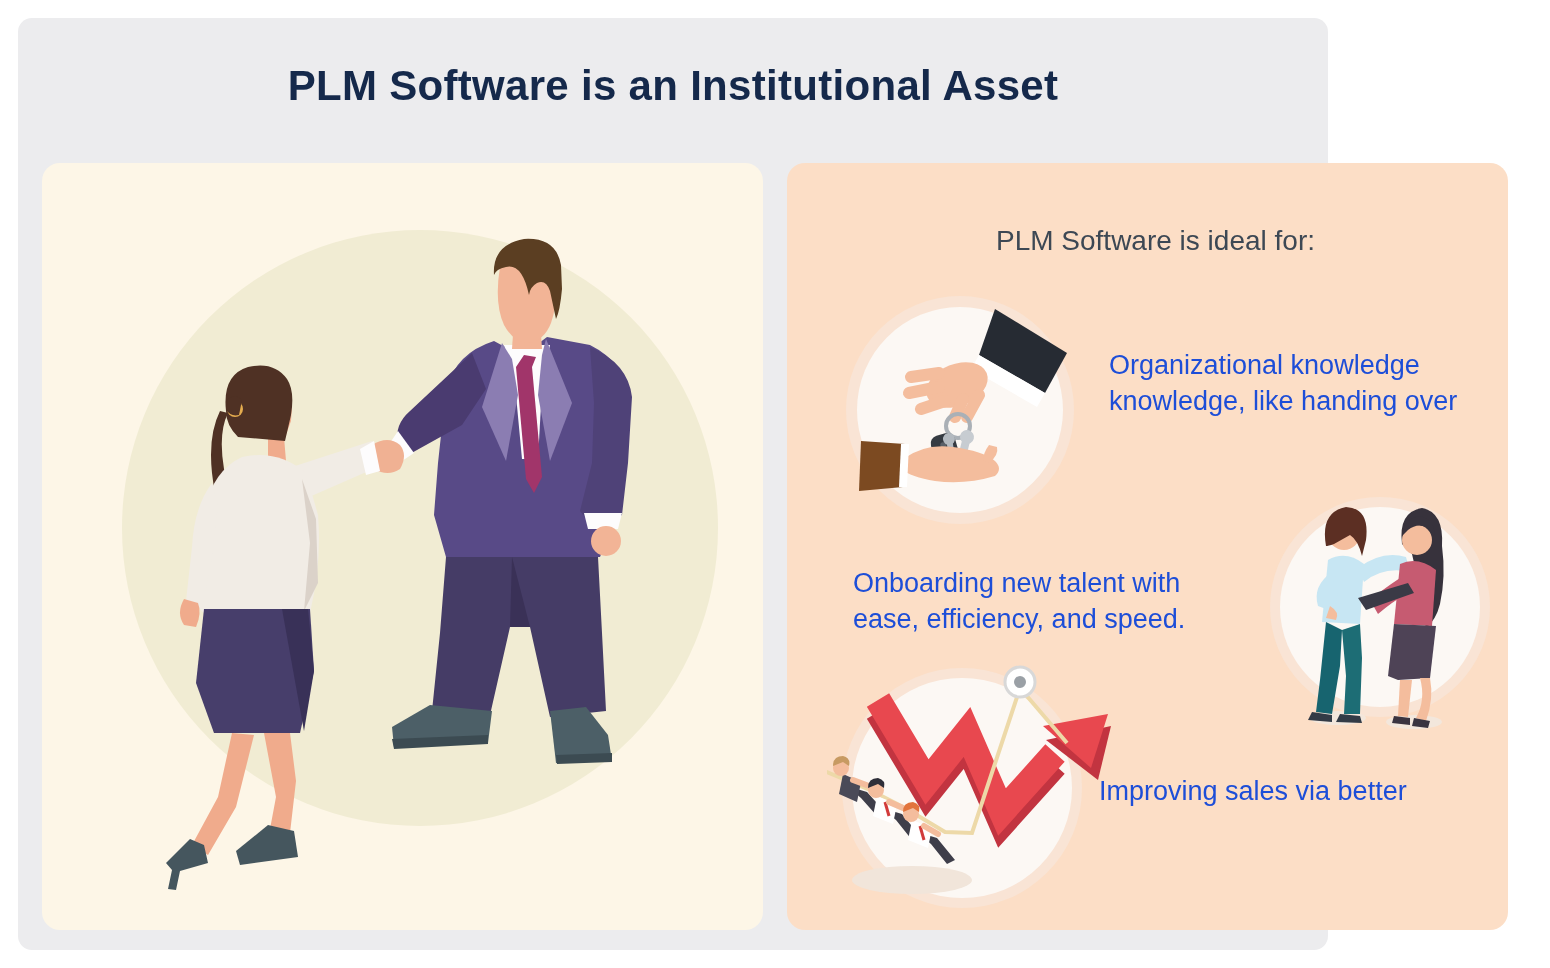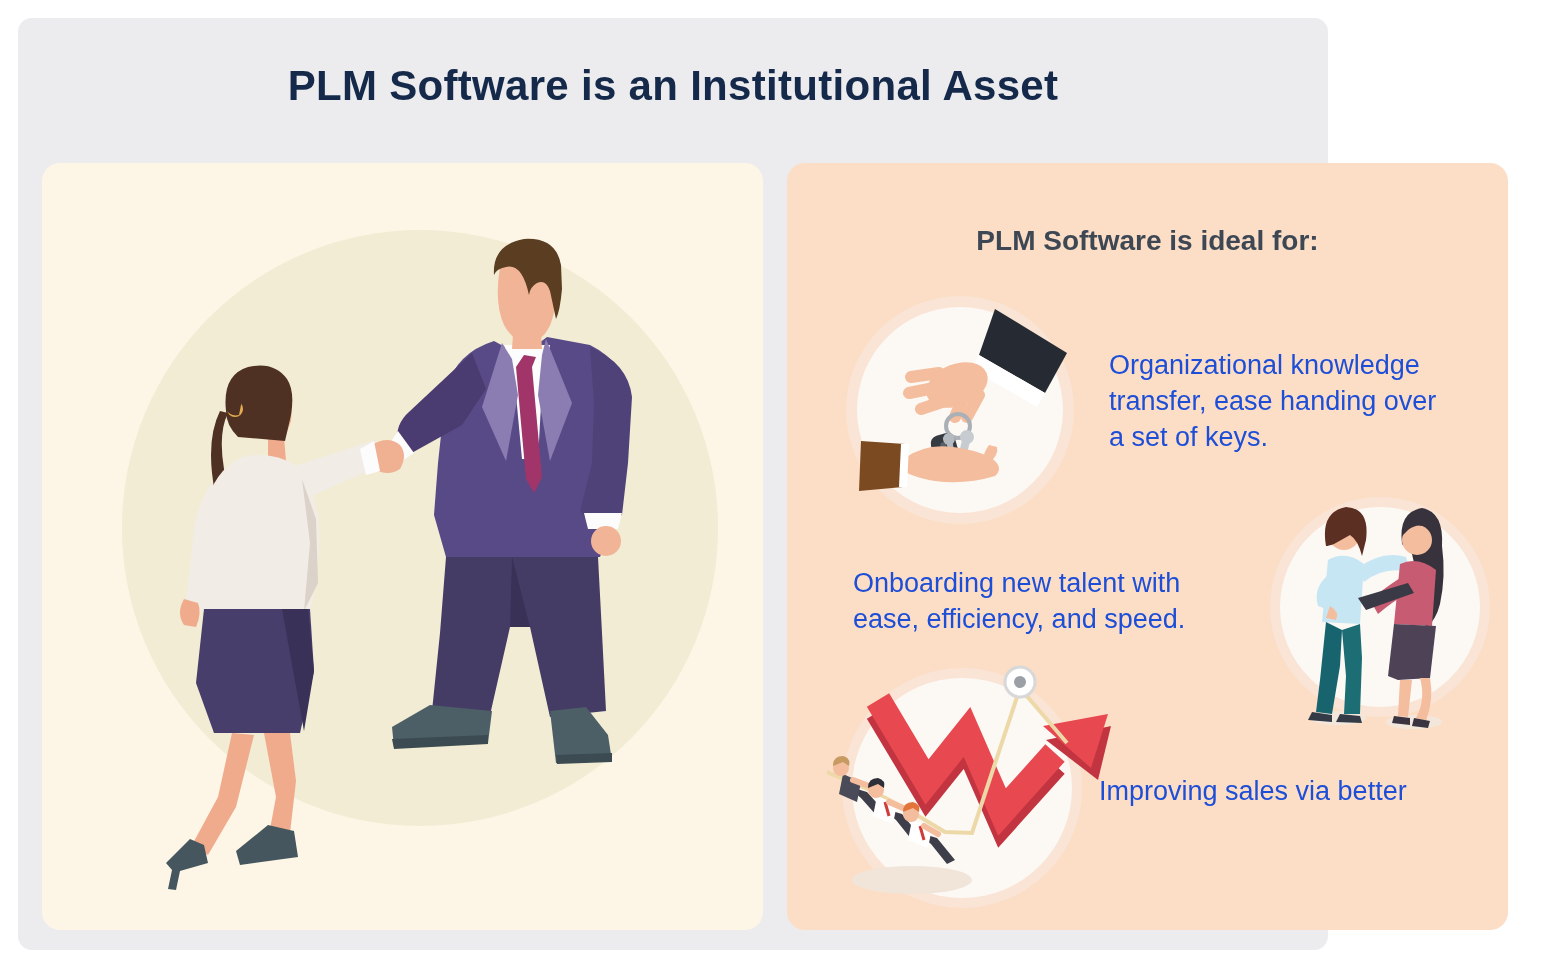--- a/index.html
+++ b/index.html
@@ -7,22 +7,22 @@
         font-family:"Liberation Sans", sans-serif;}
   .canvas{position:absolute;left:18px;top:18px;width:1310px;height:932px;
           background:#ececee;border-radius:14px;}
   .title{position:absolute;top:44px;left:0;width:100%;margin:0;text-align:center;
          font-size:42px;font-weight:bold;color:#15294b;letter-spacing:0.3px;}
   .left-panel{position:absolute;left:24px;top:145px;width:721px;height:767px;
               background:#fdf6e7;border-radius:18px;overflow:hidden;}
   .right-panel{position:absolute;left:769px;top:145px;width:721px;height:767px;
                background:#fcdec6;border-radius:18px;overflow:hidden;}
   .left-panel svg, .icon-circle{display:block;}
-  .benefits-heading{position:absolute;top:62px;left:0;width:100%;margin:0;text-align:center;
-                    font-size:28px;font-weight:bold;color:#3d4854;}
+  .benefits-heading{position:absolute;top:62px;left:8px;width:100%;margin:0;text-align:center;
+                    font-size:28px;font-weight:normal;color:#3d4854;}
   .benefit-text{position:absolute;font-size:27px;line-height:36px;color:#1d4ed8;}
   .benefit-text div{white-space:nowrap;}
   #text-1{left:322px;top:184px;}
   #text-2{left:66px;top:402px;}
   #text-3{left:312px;top:610px;}
   #icon-1{position:absolute;left:58px;top:132px;}
   #icon-2{position:absolute;left:483px;top:317px;}
   #icon-3{position:absolute;left:40px;top:495px;}
 </style>
 </head>
@@ -117,22 +117,21 @@
           </g>
           <path d="M58,164 Q80,148 108,152 Q138,156 150,166 Q158,174 150,181 Q120,190 90,186 Q66,182 56,174 Z" fill="#f4bd9d"></path>
           <path d="M144,168 Q154,160 152,152 L144,150 Q138,158 138,166 Z" fill="#f4bd9d"></path>
           <path d="M16,146 L60,149 L58,192 L14,196 Z" fill="#7c4a21"></path>
           <path d="M56,149 L64,149 L62,192 L54,192 Z" fill="#ffffff"></path>
         </g>
       </svg>
 
       <div id="text-1" class="benefit-text">
         <div>Organizational knowledge</div>
-        <div>transfer, ease handing over</div>
-        <div>a set of keys.</div>
+        <div>knowledge, like handing over</div>
       </div>
 
       <div id="text-2" class="benefit-text">
         <div>Onboarding new talent with</div>
         <div>ease, efficiency, and speed.</div>
       </div>
 
       <svg id="icon-2" class="icon-circle" width="220" height="250" viewBox="0 0 220 250">
         <circle cx="110" cy="127" r="110" fill="#f9e4d5"></circle>
         <circle cx="110" cy="127" r="100" fill="#fcf8f4"></circle>

